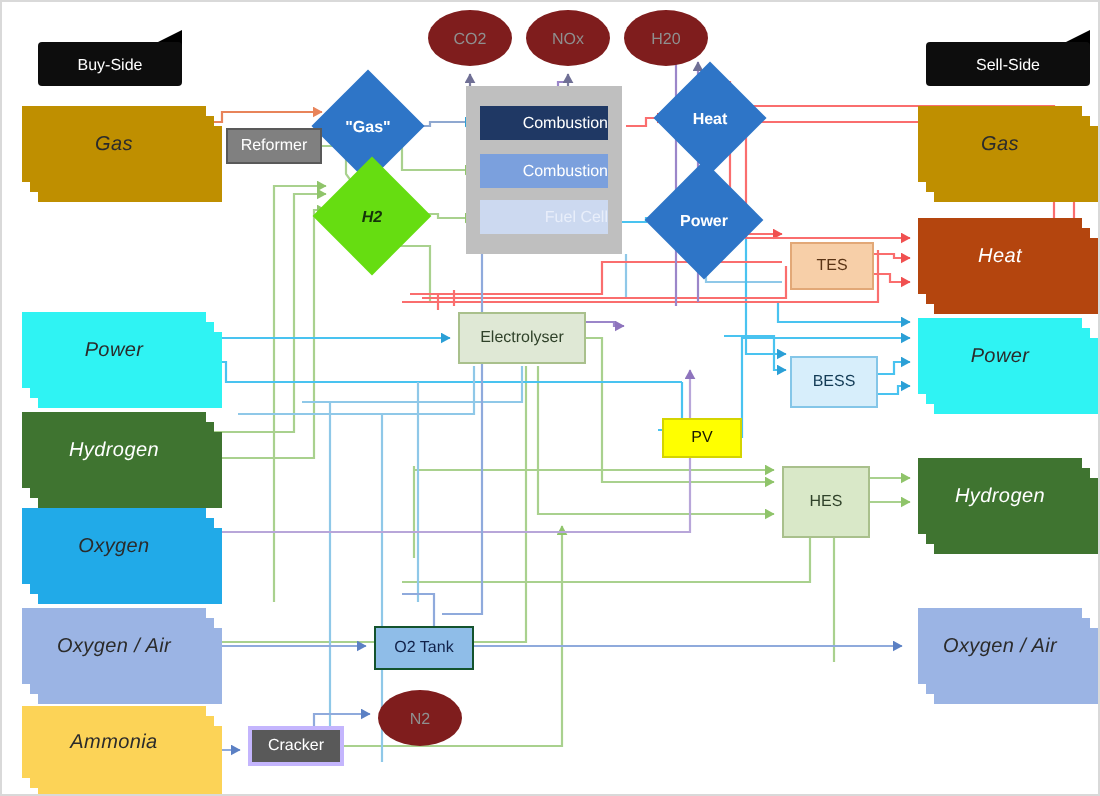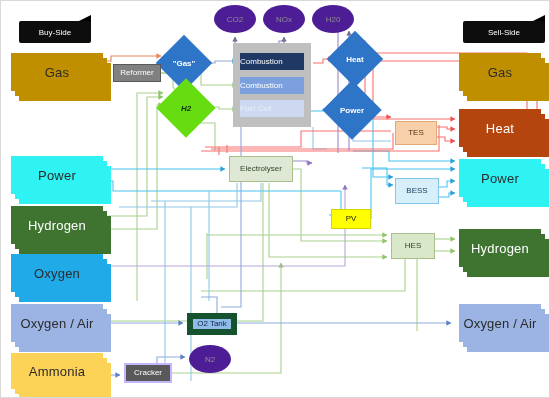--- a/index.html
+++ b/index.html
@@ -6,52 +6,52 @@
   body{font-family:"Liberation Sans",sans-serif;}
   #canvas{position:relative;width:550px;height:398px;background:#ffffff;
           border:1px solid #d9d9d9;box-sizing:border-box;overflow:hidden;}
   svg.wires{position:absolute;left:0;top:0;width:550px;height:398px;}
 
   
   .card{position:absolute;}
   .card .sheet{position:absolute;box-sizing:border-box;}
   .card .lbl{position:absolute;left:0;top:0;width:100%;height:100%;
              display:flex;align-items:center;justify-content:center;
-             font-size:13px;color:#2b2b2b;letter-spacing:.2px;}
+             font-size:10px;color:#2b2b2b;letter-spacing:.2px;font-style:italic;}
 
   
   .box{position:absolute;box-sizing:border-box;display:flex;
        align-items:center;justify-content:center;text-align:center;
        font-size:8px;line-height:1.15;color:#1f3a63;}
 
   
   .dia{position:absolute;}
   .dia .shape{position:absolute;left:0;top:0;width:100%;height:100%;
               transform:rotate(45deg);box-sizing:border-box;}
   .dia .dlbl{position:absolute;left:0;top:0;width:100%;height:100%;
              display:flex;align-items:center;justify-content:center;
              font-size:8px;color:#fff;font-weight:bold;}
 
   
   .ell{position:absolute;border-radius:50%;display:flex;align-items:center;
-       justify-content:center;font-size:8px;background:#4c1d95;color:#8f8f8f;}
+       justify-content:center;font-size:8px;background:#7f1d1d;color:#8f8f8f;}
 
   
   .banner{position:absolute;}
   .banner .body{position:absolute;left:0;top:6px;width:100%;height:22px;
                 background:#0d0d0d;border-radius:2px;display:flex;
                 align-items:center;justify-content:center;
                 font-size:8px;color:#fff;}
   .banner .fold{position:absolute;right:0;top:0;width:0;height:0;
                 border-left:16px solid transparent;border-bottom:8px solid #000;}
 
   
   .grp{position:absolute;background:#bfbfbf;}
   .sub{position:absolute;box-sizing:border-box;display:flex;align-items:center;
-       justify-content:flex-start;font-size:8px;color:#fff;}
+       justify-content:flex-end;font-size:8px;color:#fff;}
 </style>
 </head>
 <body>
 
 <div id="canvas">
 
   <svg class="wires" viewBox="0 0 550 398">
     <defs>
       <marker id="aGas" markerWidth="5" markerHeight="5" refX="4.2" refY="2.5" orient="auto">
           <path d="M0,0 L4.5,2.5 L0,5 z" fill="#e8845a"></path>
@@ -289,24 +289,24 @@
   </div>
   <div class="box" style="left:394px;top:177px;width:44px;height:26px;background:#d7eefb;border:1px solid #84c6e8;color:#123a55;">
     <span>BESS</span>
   </div>
   <div class="box" style="left:394px;top:120px;width:42px;height:24px;background:#f7cfa8;border:1px solid #e2a877;color:#5a3415;">
     <span>TES</span>
   </div>
   <div class="box" style="left:330px;top:208px;width:40px;height:20px;background:#ffff00;border:1px solid #d4d400;color:#1a1a00;">
     <span>PV</span>
   </div>
-  <div class="box" style="left:390px;top:232px;width:44px;height:26px;background:#d9e8c8;border:1px solid #a9c08c;color:#30422a;">
+  <div class="box" style="left:390px;top:232px;width:44px;height:36px;background:#d9e8c8;border:1px solid #a9c08c;color:#30422a;">
     <span>HES</span>
   </div>
-  <div class="box" style="left:186px;top:312px;width:50px;height:22px;background:#8fbde8;border:6px solid #14532d;color:#11224a;">
+  <div class="box" style="left:186px;top:312px;width:50px;height:22px;background:#8fbde8;border:1px solid #14532d;color:#11224a;">
     <span>O2 Tank</span>
   </div>
   <div class="box" style="left:123px;top:362px;width:48px;height:20px;background:#595959;border:2px solid #c4b5fd;color:#ffffff;">
     <span>Cracker</span>
   </div>
 
   <div class="ell" style="left:188px;top:344px;width:42px;height:28px;">
     <span>N2</span>
   </div>
 

